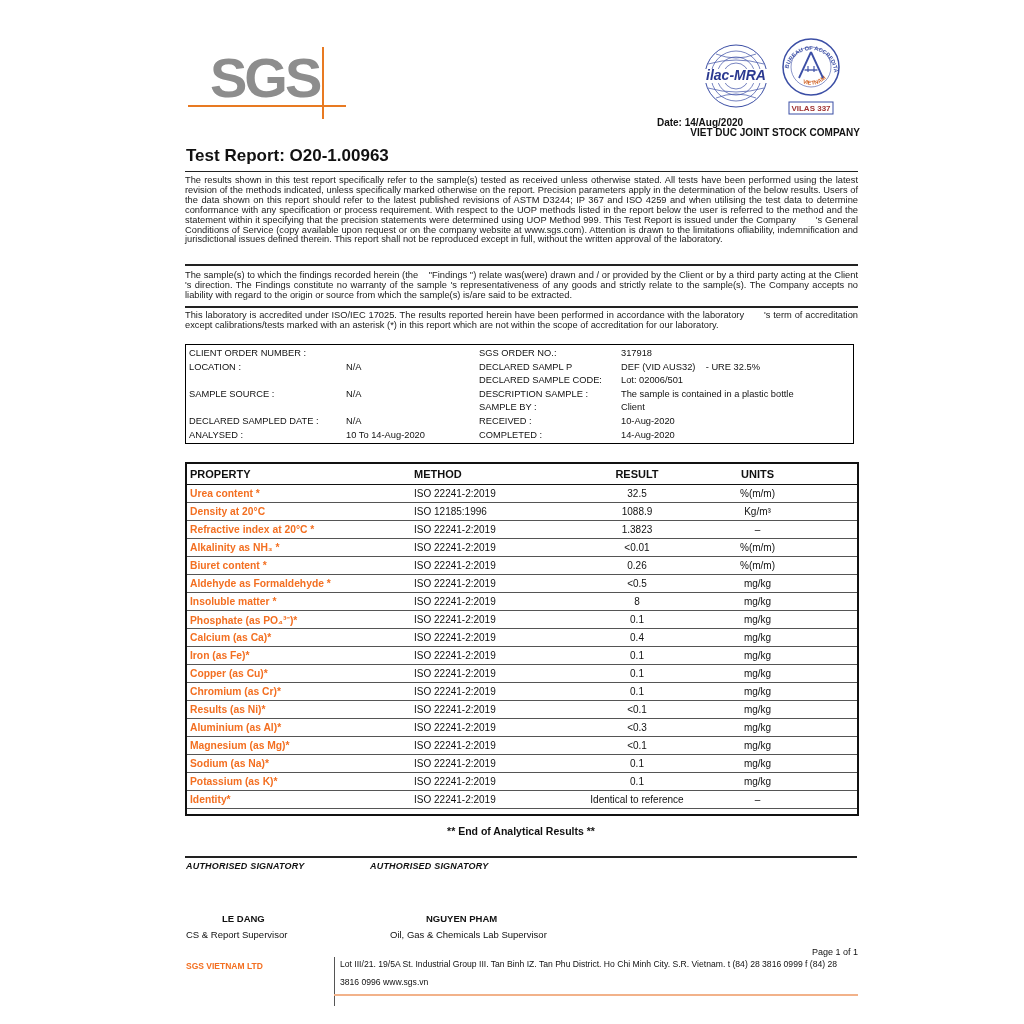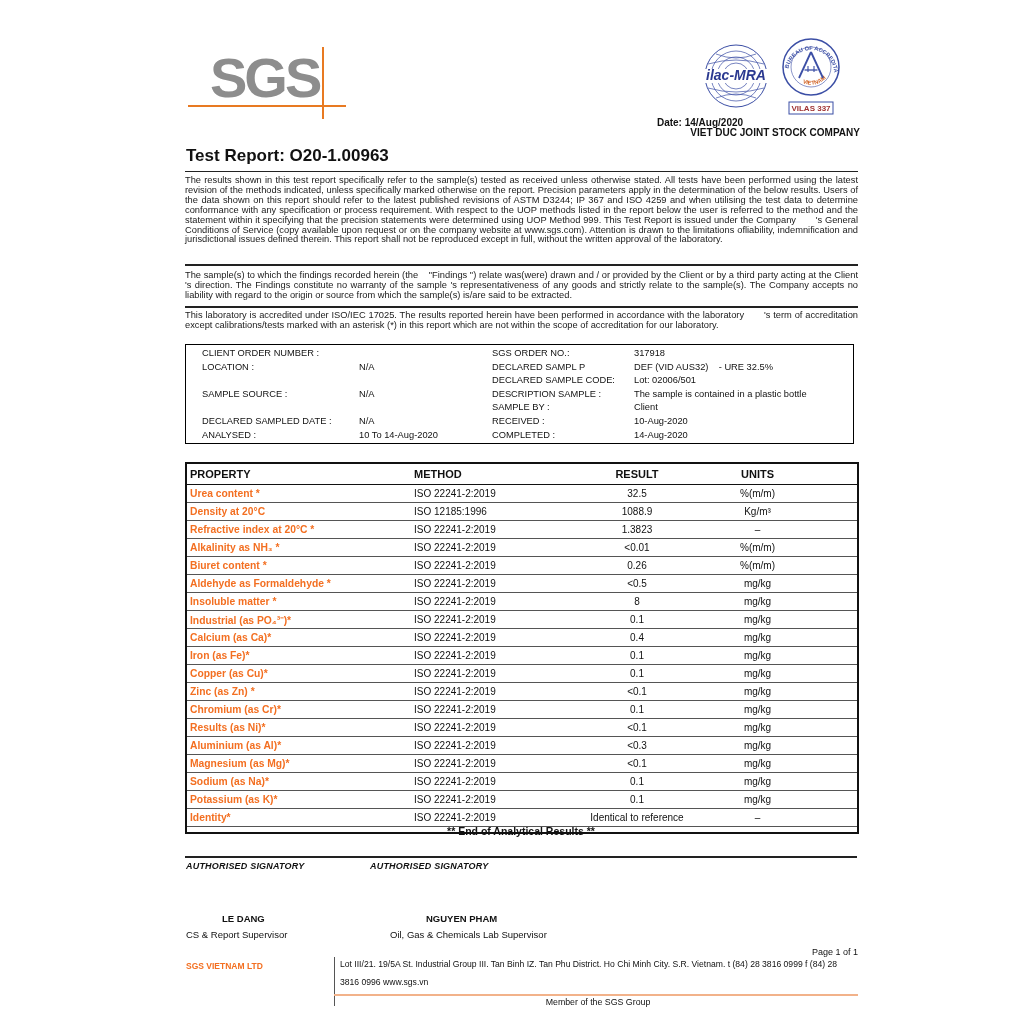--- a/index.html
+++ b/index.html
@@ -25,21 +25,21 @@
   .rule-a{top:264px;height:2px;}
   .rule-b{top:306px;height:2px;}
 
   
   .para{position:absolute;left:185px;width:673px;font-size:9.3px;line-height:9.9px;
     text-align:justify;white-space:pre-wrap;color:#1a1a1a;}
   .p1{top:176px;} .p2{top:271px;} .p3{top:311px;}
 
   
   .sample-box{position:absolute;left:185px;top:344px;width:669px;height:100px;
-    border:1.5px solid #000;padding:3px 0 0 16px;box-sizing:border-box;}
+    border:1.5px solid #000;padding:3px 0 0 3px;box-sizing:border-box;}
   .si-grid{display:grid;grid-template-columns:157px 133px 142px 1fr;grid-auto-rows:13.6px;
     font-size:9.3px;}
   .si-cell{white-space:pre;overflow:visible;}
 
   
   .results{position:absolute;left:185px;top:462px;width:672px;border-collapse:collapse;
     table-layout:fixed;border-radius:23px;}
   .results th,.results td{padding:0;border:0;overflow:visible;white-space:nowrap;}
   .results{border:2px solid #111;}
   .results thead th{border-bottom:1.5px solid #111;height:20px;font-size:11px;font-weight:800;
@@ -229,21 +229,21 @@
           <td class="c-fill"></td>
         </tr>
         <tr>
           <td class="c-prop">Insoluble matter *</td>
           <td class="c-meth">ISO 22241-2:2019</td>
           <td class="c-res">8</td>
           <td class="c-unit">mg/kg</td>
           <td class="c-fill"></td>
         </tr>
         <tr>
-          <td class="c-prop">Industrial (as PO₄³⁻)*</td>
+          <td class="c-prop">Phosphate (as PO₄³⁻)*</td>
           <td class="c-meth">ISO 22241-2:2019</td>
           <td class="c-res">0.1</td>
           <td class="c-unit">mg/kg</td>
           <td class="c-fill"></td>
         </tr>
         <tr>
           <td class="c-prop">Calcium (as Ca)*</td>
           <td class="c-meth">ISO 22241-2:2019</td>
           <td class="c-res">0.4</td>
           <td class="c-unit">mg/kg</td>
@@ -253,27 +253,20 @@
           <td class="c-prop">Iron (as Fe)*</td>
           <td class="c-meth">ISO 22241-2:2019</td>
           <td class="c-res">0.1</td>
           <td class="c-unit">mg/kg</td>
           <td class="c-fill"></td>
         </tr>
         <tr>
           <td class="c-prop">Copper (as Cu)*</td>
           <td class="c-meth">ISO 22241-2:2019</td>
           <td class="c-res">0.1</td>
-          <td class="c-unit">mg/kg</td>
-          <td class="c-fill"></td>
-        </tr>
-        <tr>
-          <td class="c-prop">Zinc (as Zn) *</td>
-          <td class="c-meth">ISO 22241-2:2019</td>
-          <td class="c-res">&lt;0.1</td>
           <td class="c-unit">mg/kg</td>
           <td class="c-fill"></td>
         </tr>
         <tr>
           <td class="c-prop">Chromium (as Cr)*</td>
           <td class="c-meth">ISO 22241-2:2019</td>
           <td class="c-res">0.1</td>
           <td class="c-unit">mg/kg</td>
           <td class="c-fill"></td>
         </tr>
@@ -337,15 +330,14 @@
   <div class="signer-title signer1">CS &amp; Report Supervisor</div>
   <div class="signer-name signer2">NGUYEN PHAM</div>
   <div class="signer-title signer2">Oil, Gas &amp; Chemicals Lab Supervisor</div>
 
   <div class="page-num">Page 1 of 1</div>
   <div class="foot-company">SGS VIETNAM LTD</div>
   <div class="foot-vline"></div>
   <div class="foot-addr1">Lot III/21. 19/5A St. Industrial Group III. Tan Binh IZ. Tan Phu District. Ho Chi Minh City. S.R. Vietnam.  t (84) 28 3816 0999  f (84) 28</div>
   <div class="foot-addr2">3816 0996  www.sgs.vn</div>
   <div class="foot-orange"></div>
-  <div class="foot-member">Member of the SGS Group</div>
 
 </div>
 
 </body></html>

